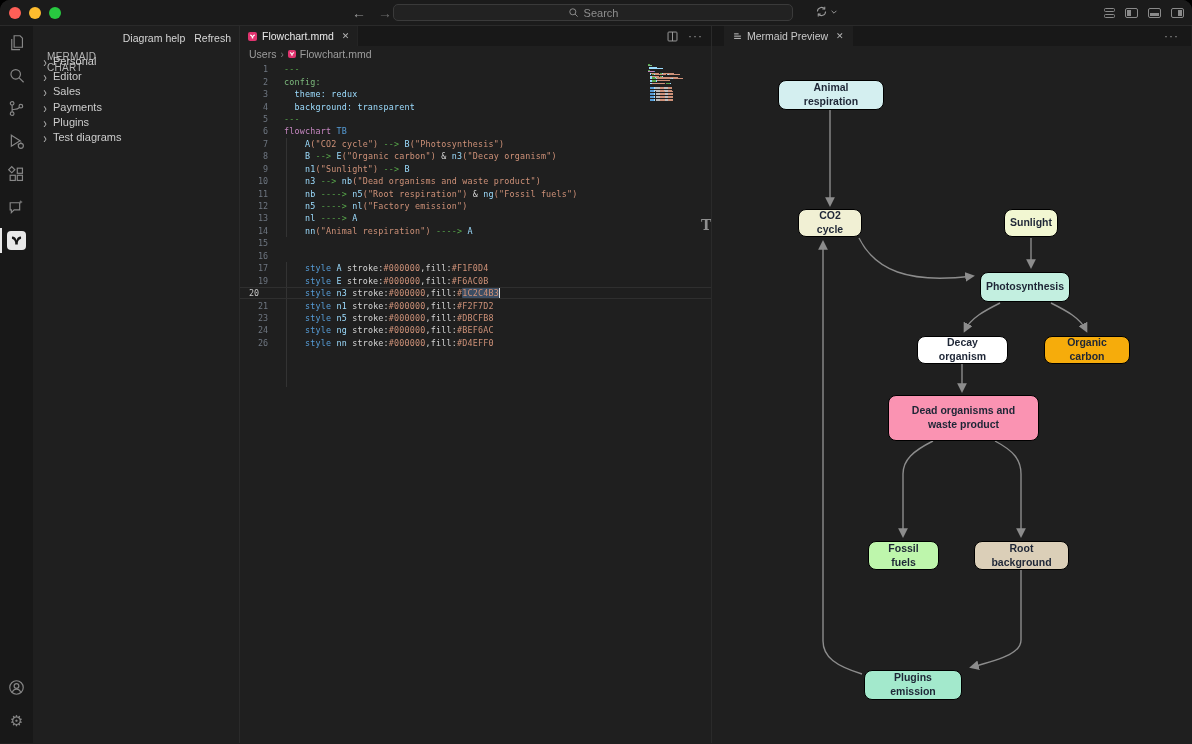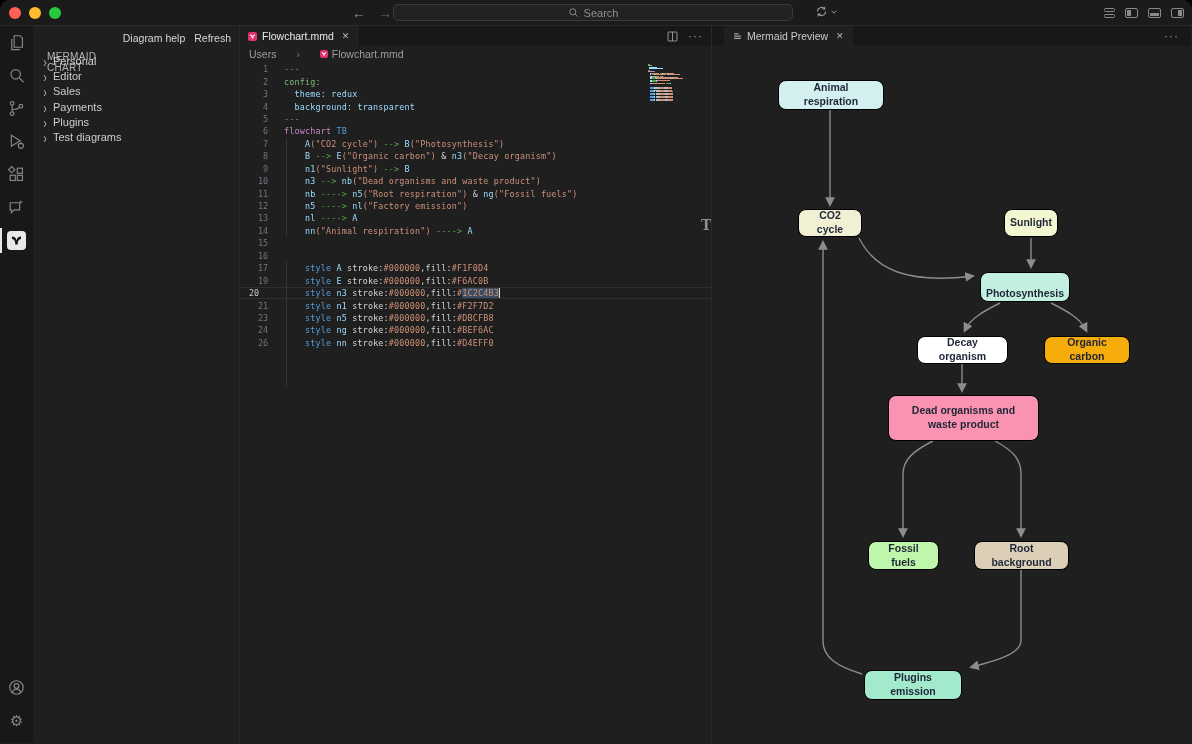--- a/index.html
+++ b/index.html
@@ -43,21 +43,21 @@
   .tree-item { height:15.3px; display:flex; align-items:center; padding-left:6px; color:#cccccc; font-size:11px; cursor:pointer; }
   .chev { width:12px; color:#b0b0b0; font-size:11px; transform:scaleY(1.4); margin-right:2px; text-align:center; }
 
   
   .editorgroup { width:472px; display:flex; flex-direction:column; background:#1f1f1f; border-right:1px solid #2a2a2a; }
   .tabstrip { height:20px; background:#181818; display:flex; align-items:stretch; position:relative; flex:none; }
   .tab { display:flex; align-items:center; gap:5px; padding:0 8px; background:#1f1f1f; border-right:1px solid #242424; font-size:10.5px; color:#e9e9e9; cursor:pointer; }
   .tab .close { color:#b5b5b5; font-size:9px; margin-left:3px; }
   .mmd-icon { width:9px; height:9px; background:#e0346f; border-radius:2px; display:flex; align-items:center; justify-content:center; flex:none; }
   .tab-actions { position:absolute; right:8px; top:0; height:20px; display:flex; align-items:center; gap:9px; color:#9a9a9a; }
-  .breadcrumb { height:16px; display:flex; align-items:center; padding-left:9px; gap:20px; font-size:10.5px; color:#9d9d9d; flex:none; }
+  .breadcrumb { height:16px; display:flex; align-items:center; padding-left:9px; gap:4px; font-size:10.5px; color:#9d9d9d; flex:none; }
   .bc-sep { font-size:10px; color:#7a7a7a; }
   .bc-file { display:flex; align-items:center; gap:4px; }
 
   .codearea { position:relative; flex:1; overflow:hidden; font-family:"DejaVu Sans Mono", monospace; font-size:8.4px; }
   .code-lines { padding-top:1px; }
   .line { display:flex; height:12.45px; align-items:center; position:relative; }
   .gutter { width:44px; padding-right:16px; text-align:right; color:#6e7681; flex:none; font-size:8.4px; }
   .line-text { white-space:pre; letter-spacing:0.2px; }
   .line.current { box-shadow:inset 0 1px 0 #2f2f2f, inset 0 -1px 0 #2f2f2f; }
   .line.current .gutter { color:#c6c6c6;text-align:center; }
@@ -611,21 +611,21 @@
         <div>
             <div class="flow-node" style="left: 66px; top: 34px; width: 106px; height: 30px; background: rgb(212, 239, 240);">
               <span>Animal respiration</span>
             </div>
             <div class="flow-node" style="left: 86px; top: 163px; width: 64px; height: 28px; background: rgb(241, 240, 212);">
               <span>CO2 cycle</span>
             </div>
             <div class="flow-node" style="left: 292px; top: 163px; width: 54px; height: 28px; background: rgb(242, 247, 210);">
               <span>Sunlight</span>
             </div>
-            <div class="flow-node" style="left: 268px; top: 226px; width: 90px; height: 30px; background: rgb(195, 239, 224); align-items: flex-end;">
+            <div class="flow-node" style="left: 268px; top: 226px; width: 90px; height: 30px; background: rgb(195, 239, 224);">
               <span>Photosynthesis</span>
             </div>
             <div class="flow-node" style="left: 205px; top: 290px; width: 91px; height: 28px; background: rgb(255, 255, 255);">
               <span>Decay organism</span>
             </div>
             <div class="flow-node" style="left: 332px; top: 290px; width: 86px; height: 28px; background: rgb(246, 172, 11);">
               <span>Organic carbon</span>
             </div>
             <div class="flow-node" style="left: 176px; top: 349px; width: 151px; height: 46px; background: rgb(250, 147, 178);">
               <span>Dead organisms and waste product</span>

